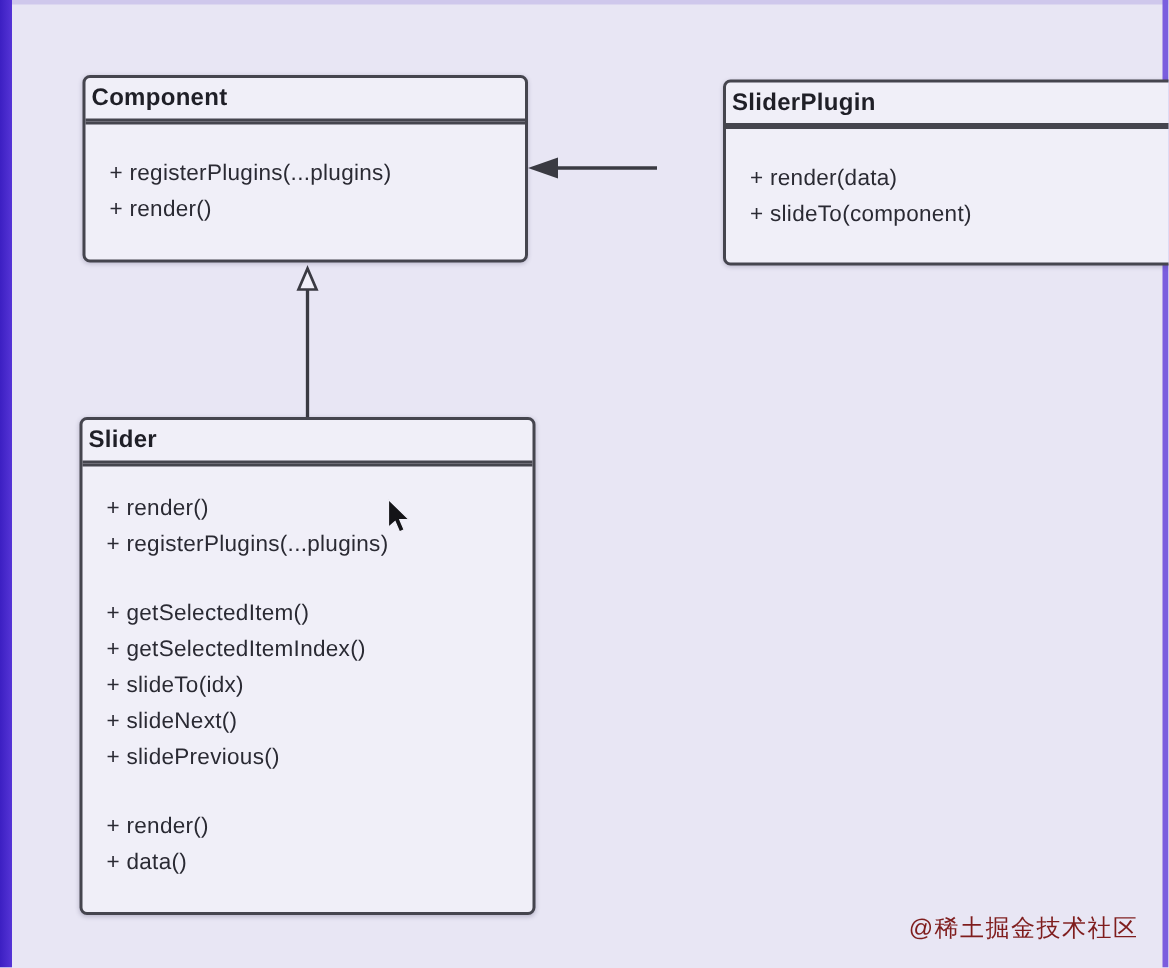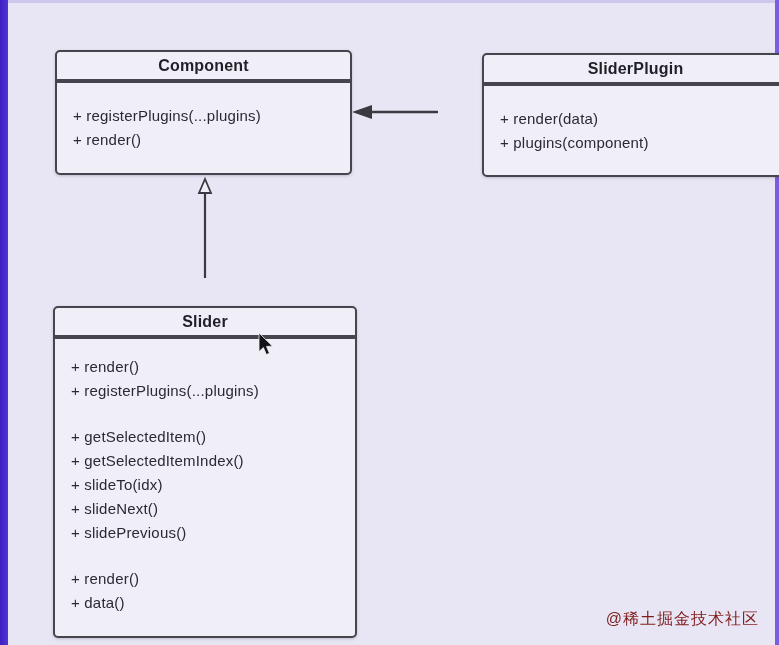--- a/index.html
+++ b/index.html
@@ -29,41 +29,41 @@
   
   .uml-box {
     position: absolute;
     background: #f0eff8;
     border: 2px solid #45454e;
     border-radius: 5px;
     box-shadow: 0 1px 3px rgba(60,55,90,0.25);
     color: #26262e;
   }
   .uml-box .uml-title {
-    text-align: center;
+    text-align: left;
     font-weight: bold;
     font-size: 16px;
     padding: 5px 4px 4px 4px;
     letter-spacing: 0.2px;
     color: #1f1f27;
   }
   .uml-divider {
     height: 3px;
     border-top: 2px solid #45454e;
     border-bottom: 2px solid #45454e;
   }
   .uml-methods {
     font-size: 15px;
     line-height: 24px;
     color: #2a2a33;
     letter-spacing: 0.2px;
   }
   .box-component   { left: 55px;  top: 50px;  width: 297px; height: 125px; }
   .box-sliderplugin{ left: 438px; top: 53px;  width: 307px; height: 124px; margin-left: 44px; }
-  .box-slider     { left: 53px;  top: 278px; width: 304px; height: 332px; margin-top: 28px; }
+  .box-slider     { left: 53px;  top: 278px; width: 304px; height: 332px; }
 
   .box-component .uml-methods    { padding: 21px 6px 0 16px; }
   .box-sliderplugin .uml-methods { padding: 21px 14px 0 16px; }
   .box-slider .uml-methods       { padding: 16px 6px 0 16px; }
   .method-group { margin-bottom: 22px; }
 
   
   svg.arrows {
     position: absolute; left: 0; top: 0;
     pointer-events: none;
@@ -110,21 +110,21 @@
       <div>+ registerPlugins(...plugins)</div>
       <div>+ render()</div>
     </div>
   </div>
 
   <div class="uml-box box-sliderplugin">
     <div class="uml-title">SliderPlugin</div>
     <div class="uml-divider"></div>
     <div class="uml-methods">
       <div>+ render(data)</div>
-      <div>+ plugins(component)</div>
+      <div>+ slideTo(component)</div>
     </div>
   </div>
 
   <div class="uml-box box-slider">
     <div class="uml-title">Slider</div>
     <div class="uml-divider"></div>
     <div class="uml-methods">
       <div class="method-group">
         <div>+ render()</div>
         <div>+ registerPlugins(...plugins)</div>

